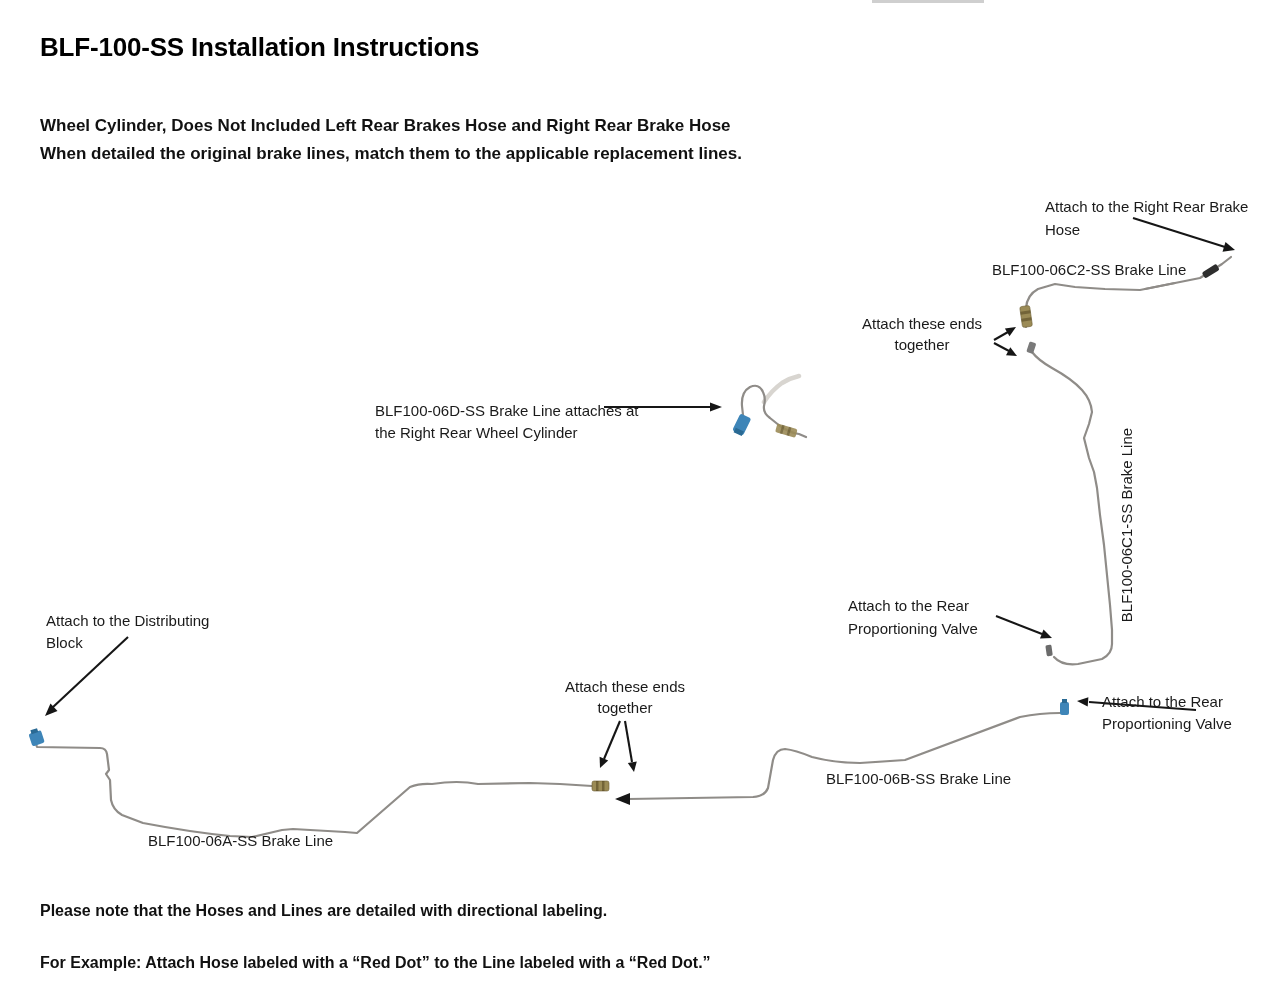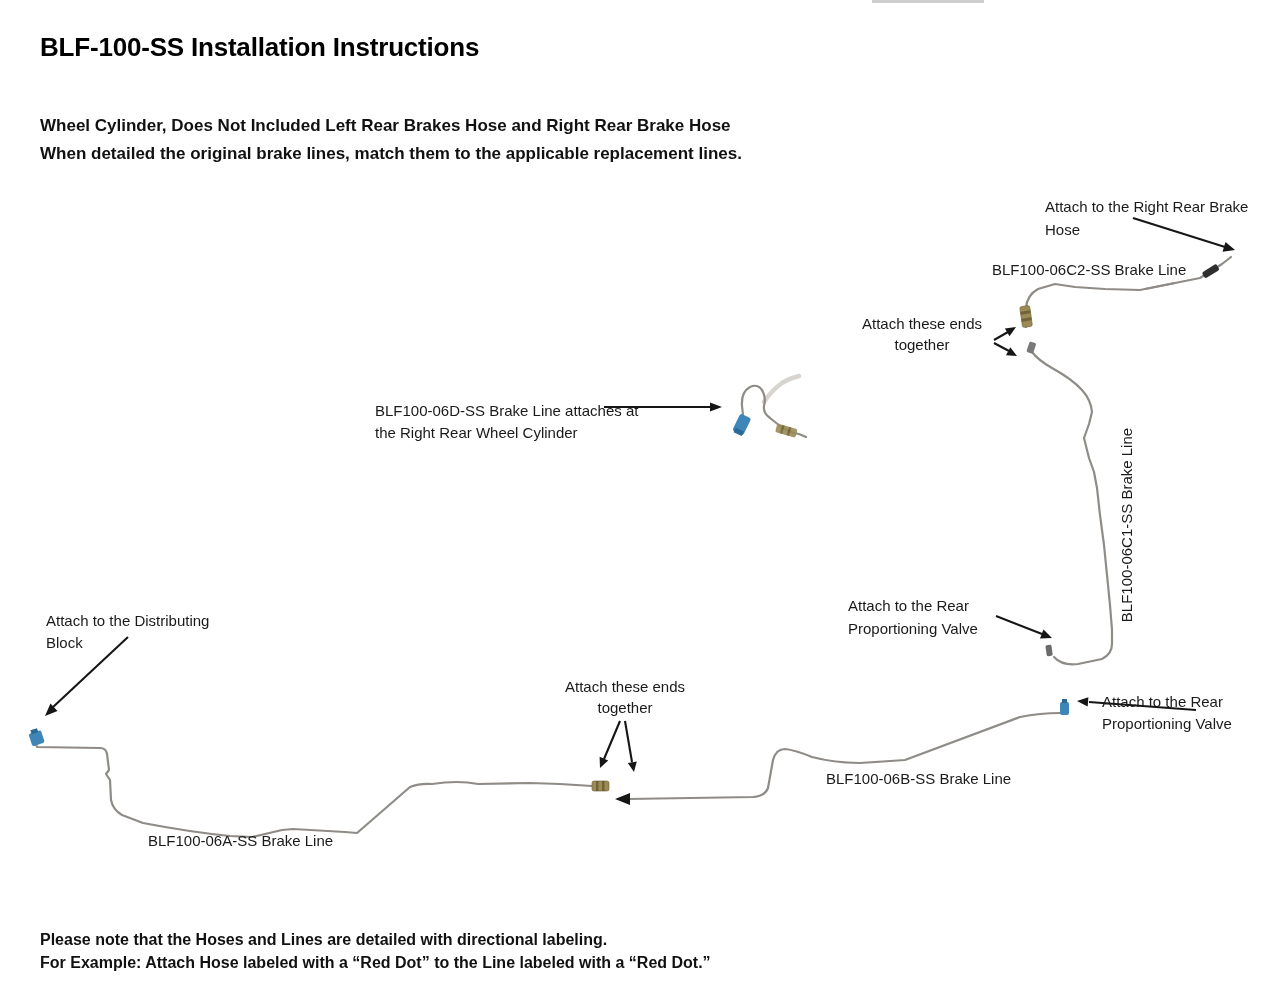--- a/index.html
+++ b/index.html
@@ -161,16 +161,16 @@
 
   <div class="abs callout" style="left:1102px;top:691px;width:160px;line-height:22px;">
     <div>Attach to the Rear</div>
     <div>Proportioning Valve</div>
   </div>
 
   <div class="abs partlabel" style="left:826px;top:770px;">BLF100-06B-SS Brake Line</div>
 
   <div class="abs partlabel" style="left:148px;top:832px;">BLF100-06A-SS Brake Line</div>
 
-  <div class="abs note-line" style="top:902px;margin-top:29px;">Please note that the Hoses and Lines are detailed with directional labeling.</div>
+  <div class="abs note-line" style="top:902px;">Please note that the Hoses and Lines are detailed with directional labeling.</div>
   <div class="abs note-line" style="top:927px;margin-top:27px;">For Example: Attach Hose labeled with a “Red Dot” to the Line labeled with a “Red Dot.”</div>
 
 </div>
 
 </body></html>

